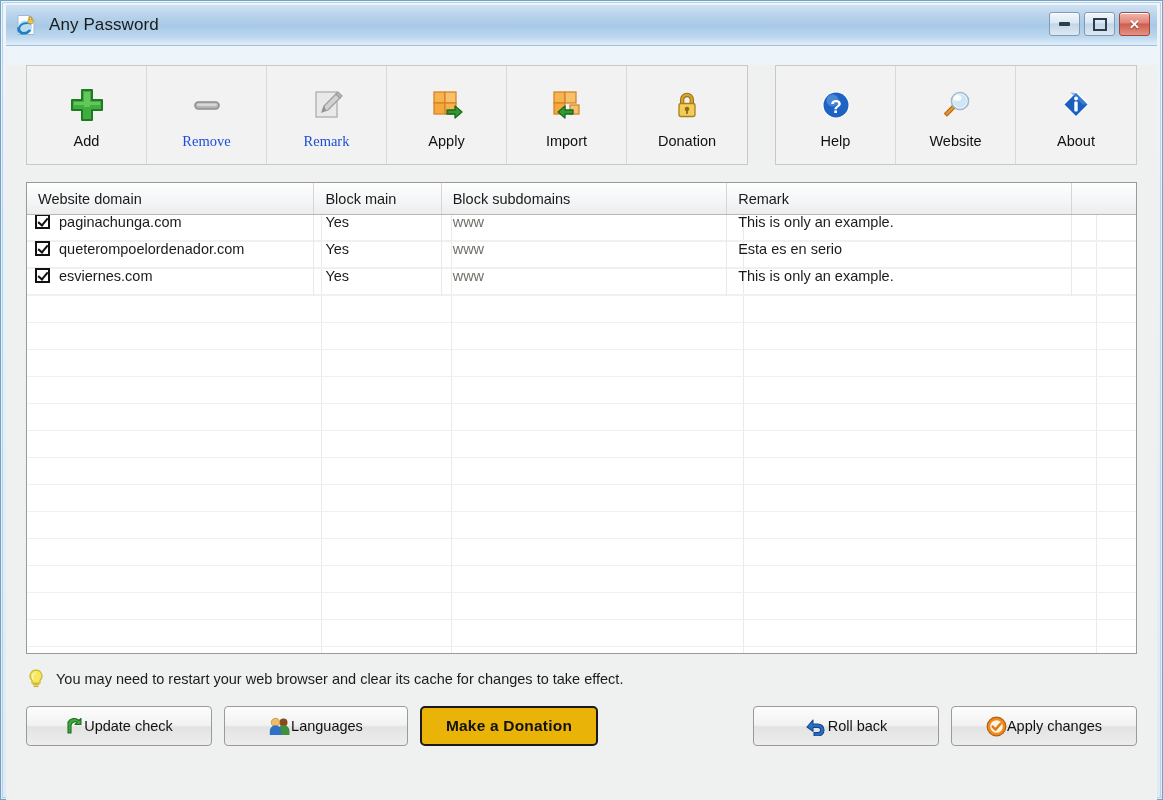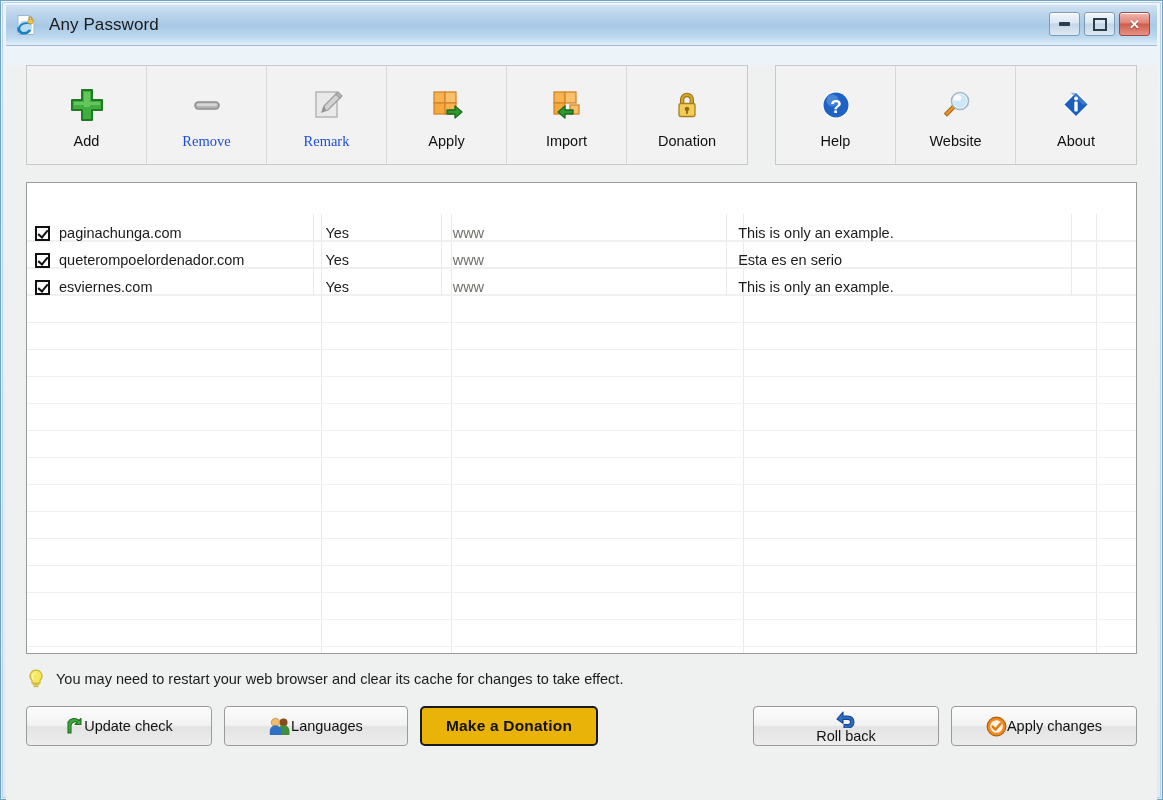--- a/index.html
+++ b/index.html
@@ -173,21 +173,21 @@
     align-items: center;
     border-bottom: 1px solid #f0f0f0;
     box-sizing: border-box;
   }
   .td {
     box-sizing: border-box;
     font-size: 14.5px;
     color: #1b1b1b;
     height: 27px;
     display: flex;
-    align-items: flex-end;
+    align-items: flex-start;
     padding-left: 11px;
     border-right: 1px solid #eaeaea;
   }
   .td:last-child { border-right: none; }
   .td.sub { color: #6f7068; }
   .cbox {
     width: 15px; height: 15px;
     border: 2px solid #111;
     background: #fff;
     margin-right: 9px;
@@ -244,21 +244,21 @@
     border: 2px solid #1a1a1a;
     border-radius: 5px;
     background: #eab308;
     font-weight: bold;
     font-size: 15.5px;
     letter-spacing: .2px;
   }
   #btn-update { width: 186px; }
   #btn-languages { width: 184px; }
   #btn-donate { width: 178px; }
-  #btn-rollback { width: 186px; flex-direction: column; }
+  #btn-rollback { width: 186px; }
   #btn-apply { width: 186px; }
 
   svg { display: block; }
 </style>
 </head>
 <body>
 
 <div id="window">
 
   <div id="titlebar">
@@ -401,20 +401,27 @@
               <rect x="18.3" y="16.5" width="3.4" height="10" rx="1" fill="#ffffff"></rect>
             </svg>
           </div>
           <div class="tb-label">About</div>
         </div>
       </div>
     </div>
 
     <div id="table-wrap">
 
+      <div id="thead">
+        <div class="th c0">Website domain</div>
+        <div class="th c1">Block main</div>
+        <div class="th c2">Block subdomains</div>
+        <div class="th c3">Remark</div>
+        <div class="th c4"></div>
+      </div>
 
       <div id="tbody-grid">
           <div class="grid-v" style="left: 294px;"></div>
           <div class="grid-v" style="left: 424px;"></div>
           <div class="grid-v" style="left: 716px;"></div>
           <div class="grid-v" style="left: 1069px;"></div>
           <div class="grid-h" style="top: 27px;"></div>
           <div class="grid-h" style="top: 54px;"></div>
           <div class="grid-h" style="top: 81px;"></div>
           <div class="grid-h" style="top: 108px;"></div>

